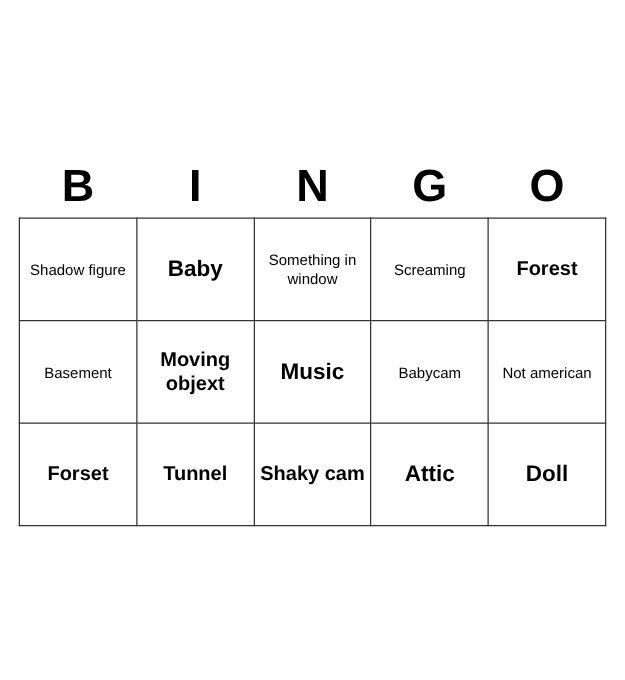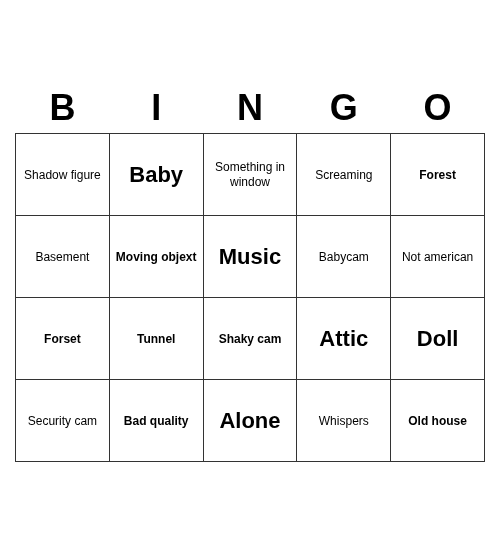--- a/index.html
+++ b/index.html
@@ -42,26 +42,26 @@
       height: 82px;
       padding: 4px;
     }
 
     .cell-text {
       display: block;
       line-height: 1.2;
     }
 
     .text-large {
-      font-size: 22px;
+      font-size: 18px;
       font-weight: bold;
     }
 
     .text-medium {
-      font-size: 12px;
+      font-size: 16px;
       font-weight: bold;
     }
 
     .text-small {
       font-size: 12px;
     }
   </style>
 </head>
 <body>
 
@@ -120,31 +120,14 @@
         <td>
           <span class="cell-text text-medium">Shaky cam</span>
         </td>
         <td>
           <span class="cell-text text-large">Attic</span>
         </td>
         <td>
           <span class="cell-text text-large">Doll</span>
         </td>
       </tr>
-      <tr>
-        <td>
-          <span class="cell-text text-small">Security cam</span>
-        </td>
-        <td>
-          <span class="cell-text text-medium">Bad quality</span>
-        </td>
-        <td>
-          <span class="cell-text text-large">Alone</span>
-        </td>
-        <td>
-          <span class="cell-text text-small">Whispers</span>
-        </td>
-        <td>
-          <span class="cell-text text-medium">Old house</span>
-        </td>
-      </tr>
     </tbody>
 </table>
 
 </body></html>

